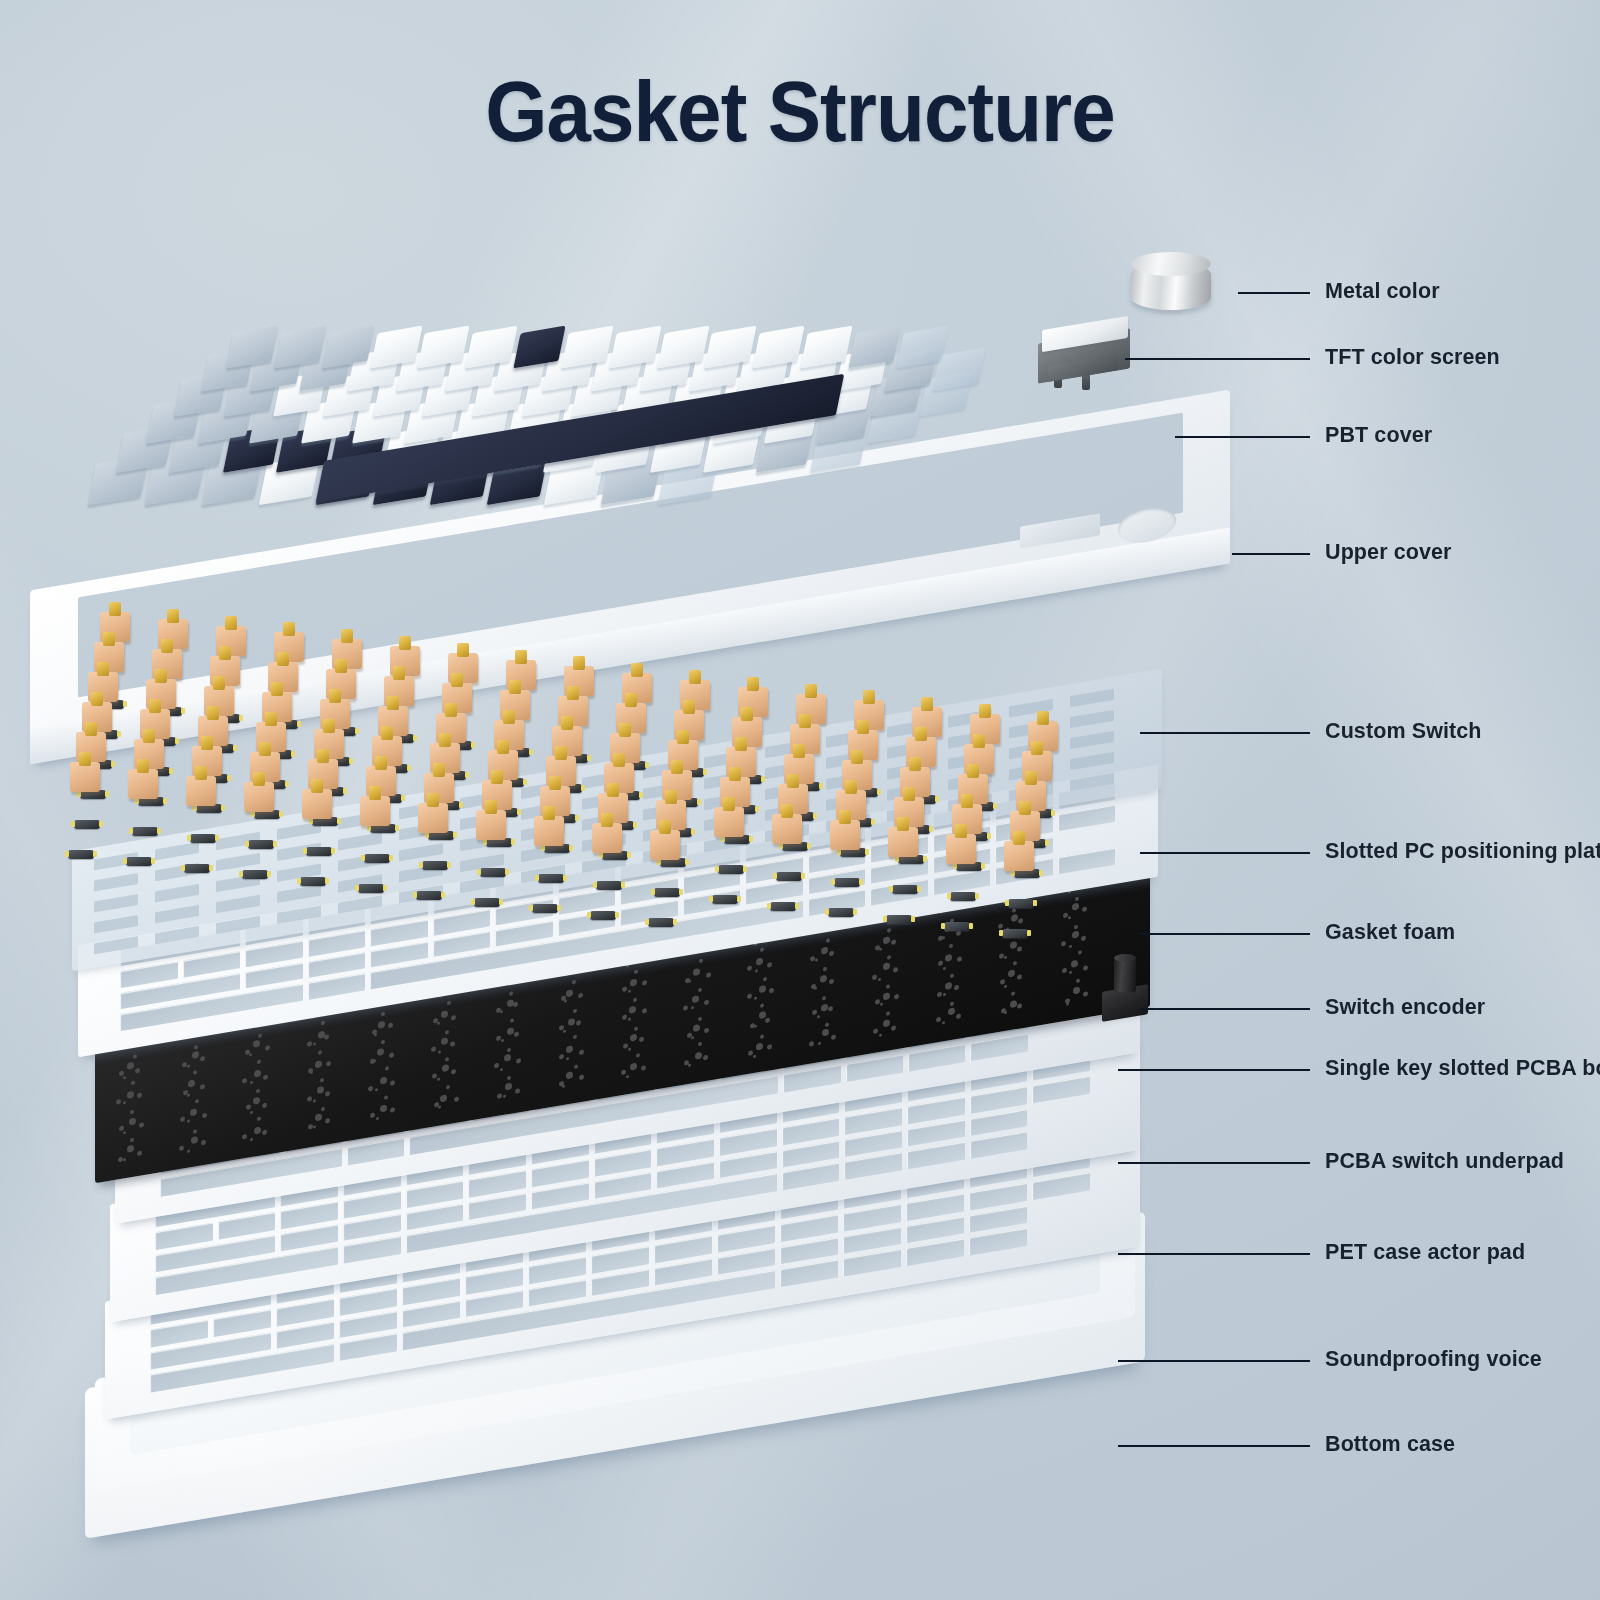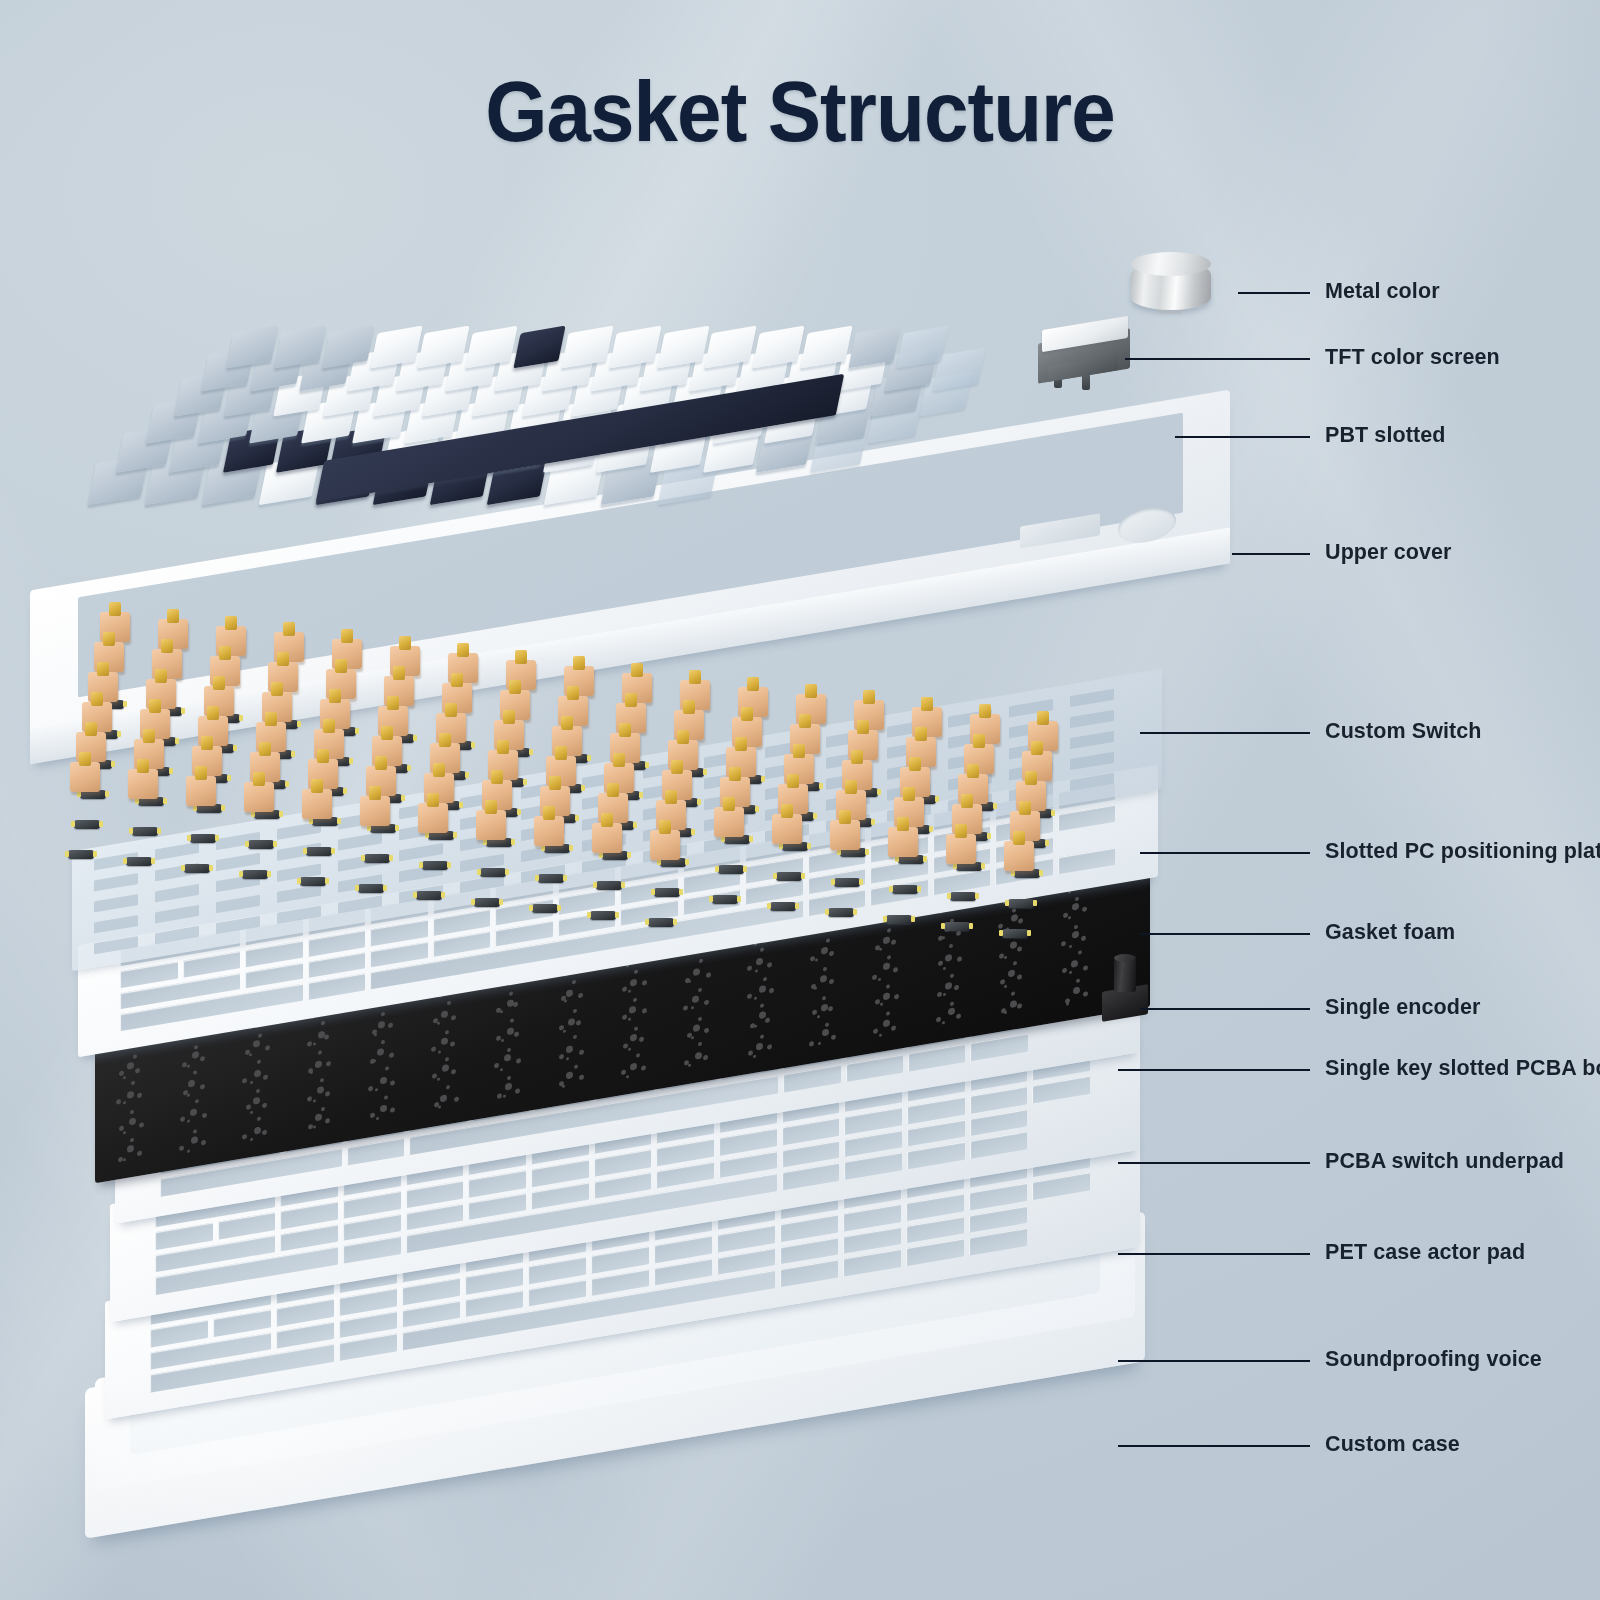--- a/index.html
+++ b/index.html
@@ -1321,57 +1321,57 @@
       <div class="callout" style="left: 0px; top: 292px;">
         <div class="lead" style="left: 1238px; width: 72px;"></div>
         <div class="lbl" style="left: 1325px;">Metal color</div>
       </div>
       <div class="callout" style="left: 0px; top: 358px;">
         <div class="lead" style="left: 1125px; width: 185px;"></div>
         <div class="lbl" style="left: 1325px;">TFT color screen</div>
       </div>
       <div class="callout" style="left: 0px; top: 436px;">
         <div class="lead" style="left: 1175px; width: 135px;"></div>
-        <div class="lbl" style="left: 1325px;">PBT slotted</div>
+        <div class="lbl" style="left: 1325px;">PBT cover</div>
       </div>
       <div class="callout" style="left: 0px; top: 553px;">
         <div class="lead" style="left: 1232px; width: 78px;"></div>
         <div class="lbl" style="left: 1325px;">Upper cover</div>
       </div>
       <div class="callout" style="left: 0px; top: 732px;">
         <div class="lead" style="left: 1140px; width: 170px;"></div>
         <div class="lbl" style="left: 1325px;">Custom Switch</div>
       </div>
       <div class="callout" style="left: 0px; top: 852px;">
         <div class="lead" style="left: 1140px; width: 170px;"></div>
         <div class="lbl" style="left: 1325px;">Slotted PC positioning plate</div>
       </div>
       <div class="callout" style="left: 0px; top: 933px;">
         <div class="lead" style="left: 1140px; width: 170px;"></div>
         <div class="lbl" style="left: 1325px;">Gasket foam</div>
       </div>
       <div class="callout" style="left: 0px; top: 1008px;">
         <div class="lead" style="left: 1140px; width: 170px;"></div>
-        <div class="lbl" style="left: 1325px;">Single encoder</div>
+        <div class="lbl" style="left: 1325px;">Switch encoder</div>
       </div>
       <div class="callout" style="left: 0px; top: 1069px;">
         <div class="lead" style="left: 1118px; width: 192px;"></div>
         <div class="lbl" style="left: 1325px;">Single key slotted PCBA board</div>
       </div>
       <div class="callout" style="left: 0px; top: 1162px;">
         <div class="lead" style="left: 1118px; width: 192px;"></div>
         <div class="lbl" style="left: 1325px;">PCBA switch underpad</div>
       </div>
       <div class="callout" style="left: 0px; top: 1253px;">
         <div class="lead" style="left: 1118px; width: 192px;"></div>
         <div class="lbl" style="left: 1325px;">PET case actor pad</div>
       </div>
       <div class="callout" style="left: 0px; top: 1360px;">
         <div class="lead" style="left: 1118px; width: 192px;"></div>
         <div class="lbl" style="left: 1325px;">Soundproofing voice</div>
       </div>
       <div class="callout" style="left: 0px; top: 1445px;">
         <div class="lead" style="left: 1118px; width: 192px;"></div>
-        <div class="lbl" style="left: 1325px;">Custom case</div>
+        <div class="lbl" style="left: 1325px;">Bottom case</div>
       </div>
     </div>
 
 </div>
 
 </body></html>

